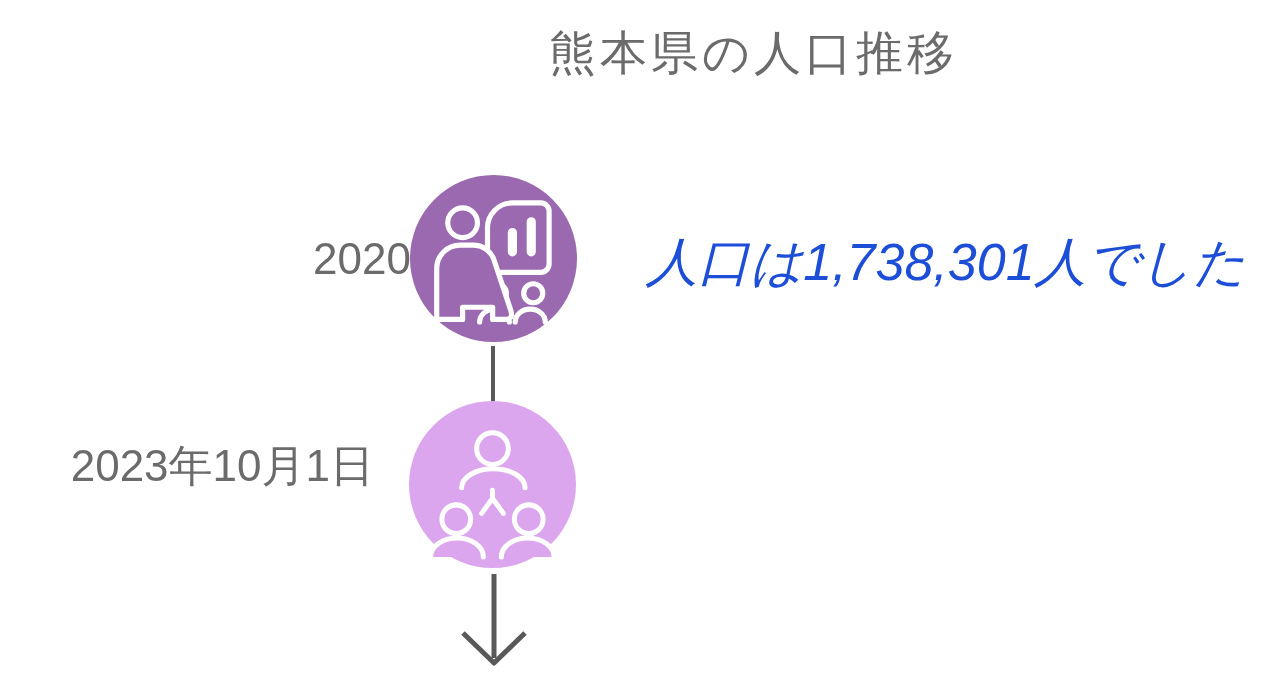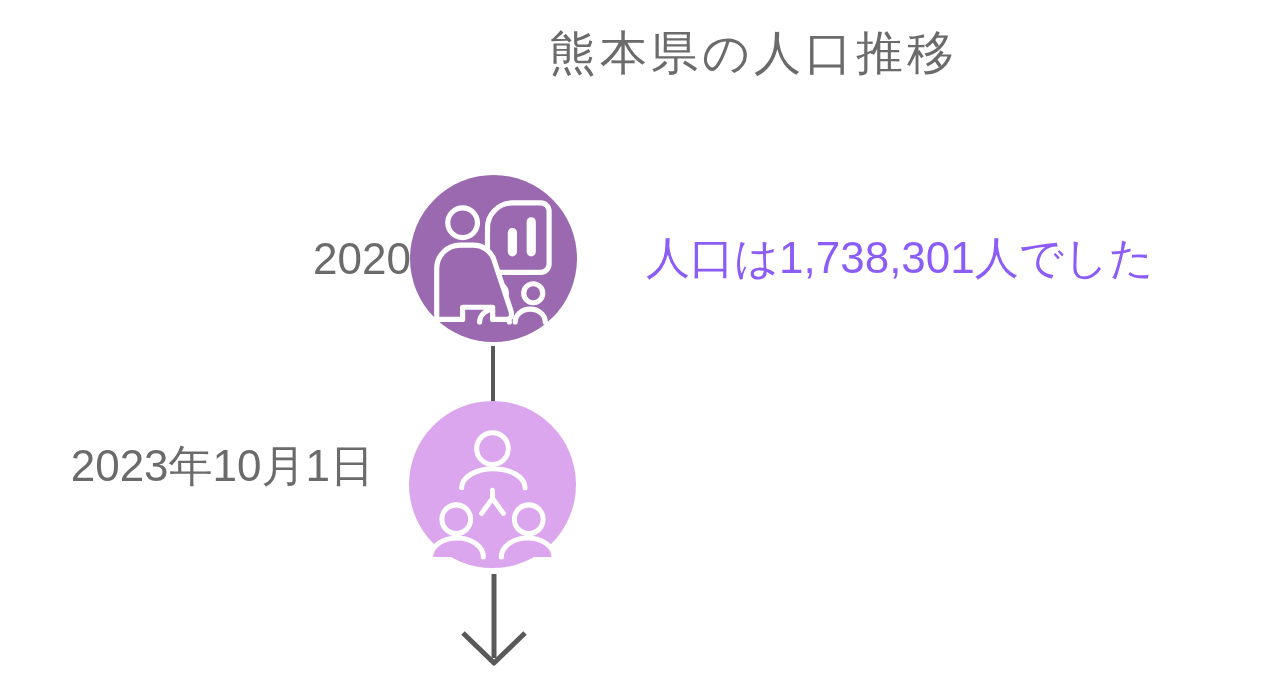--- a/index.html
+++ b/index.html
@@ -7,21 +7,21 @@
     position:relative;width:1280px;height:700px;background:#ffffff;overflow:hidden;
     font-family:"Liberation Sans","DejaVu Sans",sans-serif;color:#6b6b6b;
   }
   .title{
     position:absolute;left:549px;top:29px;margin:0;
     font-size:47px;font-weight:500;letter-spacing:4px;line-height:1;color:#6b6b6b;text-align:right;
   }
   .year{position:absolute;font-size:44px;font-weight:400;line-height:1;color:#6b6b6b;white-space:nowrap;}
   .year1{right:869px;top:237px;}
   .year2{right:906px;top:444px;}
-  .desc{position:absolute;font-size:44px;font-weight:400;line-height:1;color:#8b5cf6;white-space:nowrap;}
+  .desc{position:absolute;font-size:52px;font-weight:400;line-height:1;color:#1d4ed8;white-space:nowrap;font-style:italic;}
   .desc1{left:646px;top:236px;}
   .desc2{left:639px;top:469px;}
   .node{position:absolute;width:167px;height:167px;border-radius:50%;}
   .node1{left:410px;top:175px;background:#9a69b0;}
   .node2{left:409px;top:401px;background:#dca6ef;}
   .node svg{position:absolute;left:0;top:0;width:100%;height:100%;}
   .connector{position:absolute;left:491px;top:346px;width:4px;height:57px;background:#595959;}
   .arrow{position:absolute;left:444px;top:570px;width:100px;height:100px;}
 </style>
 </head>

